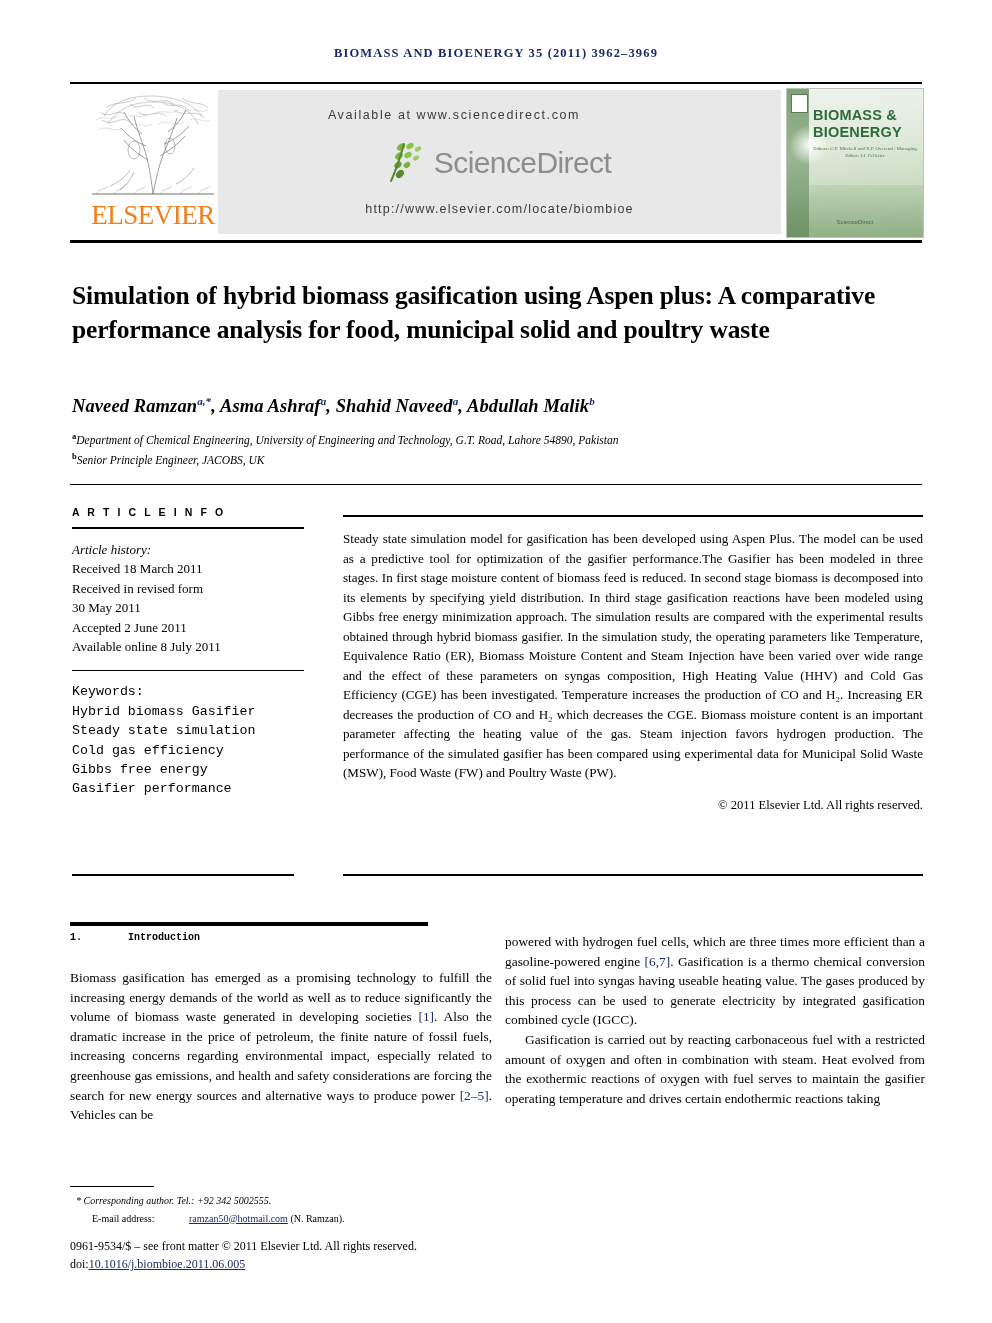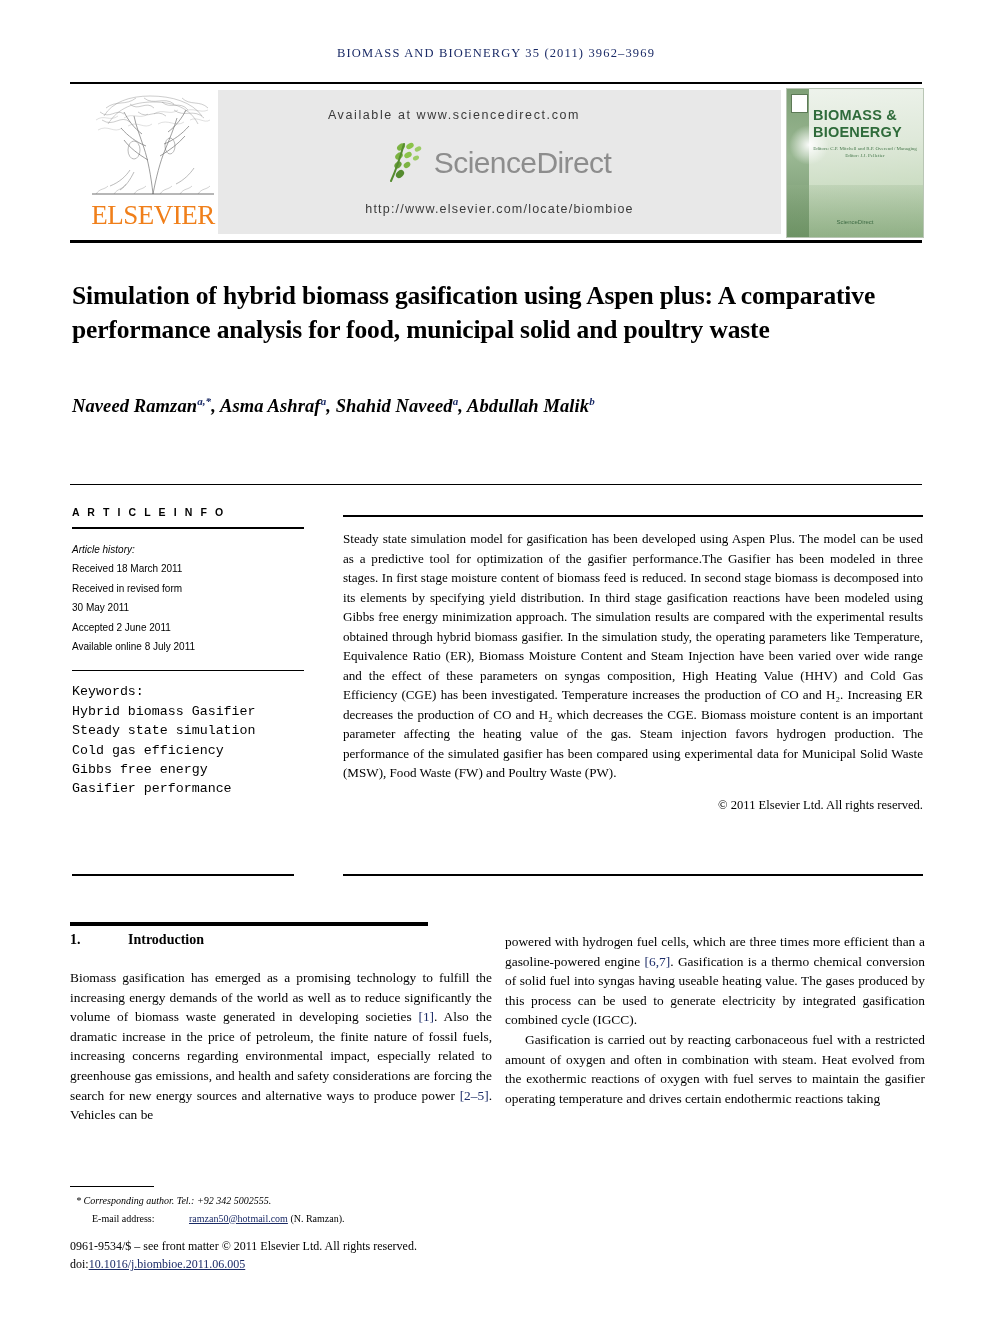--- a/index.html
+++ b/index.html
@@ -23,21 +23,21 @@
   }
 
   
   .running-head {
     position: absolute;
     left: 0; top: 46px;
     width: 992px;
     text-align: center;
     color: #1a2a66;
     font-family: "Liberation Serif", serif;
-    font-weight: normal;
+    font-weight: bold;
     font-size: 12.5px;
     letter-spacing: 1.15px;
     font-variant: small-caps;
   }
 
   
   .masthead-rule {
     position: absolute;
     left: 70px; top: 82px;
     width: 852px;
@@ -258,22 +258,22 @@
     font-weight: bold;
     font-size: 10.5px;
     letter-spacing: 2.6px;
   }
   .hr-med {
     height: 2px;
     background: #000;
   }
   .info-body {
     margin-top: 11px;
-    font-family: Liberation Sans, sans-serif;
-    font-size: 10px;
+    font-family: Liberation Serif, serif;
+    font-size: 13px;
     line-height: 19.4px;
   }
   .info-body .ital { font-style: italic; }
   .info-sep {
     margin-top: 14px;
     height: 1px;
     background: #000;
   }
   .kw-body {
     margin-top: 11px;
@@ -314,23 +314,23 @@
     position: absolute;
     left: 70px; top: 922px;
     width: 358px;
     height: 4px;
     background: #000;
   }
   .sec-head {
     position: absolute;
     left: 70px; top: 932px;
     width: 420px;
-    font-family: Liberation Serif, serif;
+    font-family: Liberation Mono, monospace;
     font-weight: bold;
-    font-size: 14px;
+    font-size: 10px;
   }
   .sec-head .num { display: inline-block; width: 58px; }
 
   .col-left {
     position: absolute;
     left: 70px; top: 968px;
     width: 422px;
     font-family: "Liberation Serif", serif;
     font-size: 13.4px;
     line-height: 19.6px;
@@ -473,20 +473,24 @@
 
   <h1 class="title">Simulation of hybrid biomass gasification using Aspen plus: A comparative performance analysis for food, municipal solid and poultry waste</h1>
 
   <div class="authors">
     <span>Naveed Ramzan</span><sup>a,*</sup>,
     <span>Asma Ashraf</span><sup>a</sup>,
     <span>Shahid Naveed</span><sup>a</sup>,
     <span>Abdullah Malik</span><sup>b</sup>
   </div>
 
+  <div class="affils">
+    <div><sup>a</sup><span>Department of Chemical Engineering, University of Engineering and Technology, G.T. Road, Lahore 54890, Pakistan</span></div>
+    <div><sup>b</sup><span>Senior Principle Engineer, JACOBS, UK</span></div>
+  </div>
 
   <div class="sec-rule-top"></div>
 
   <div class="info-col">
     <div class="sec-label">A R T I C L E   I N F O</div>
     <div class="hr-med" style="margin-top:9px;"></div>
     <div class="info-body">
       <div class="ital">Article history:</div>
       <div>Received 18 March 2011</div>
       <div>Received in revised form</div>

